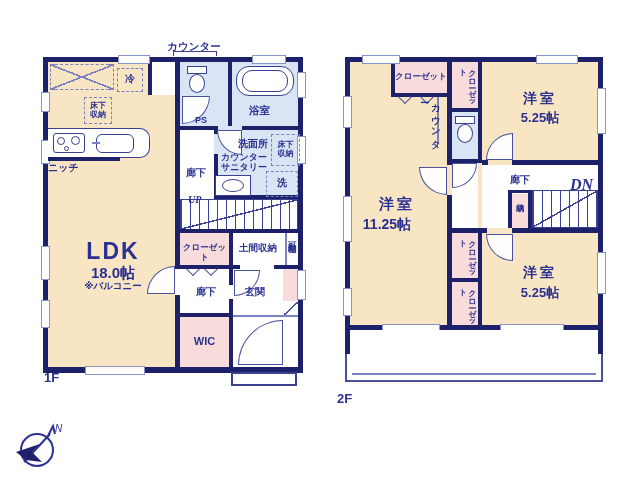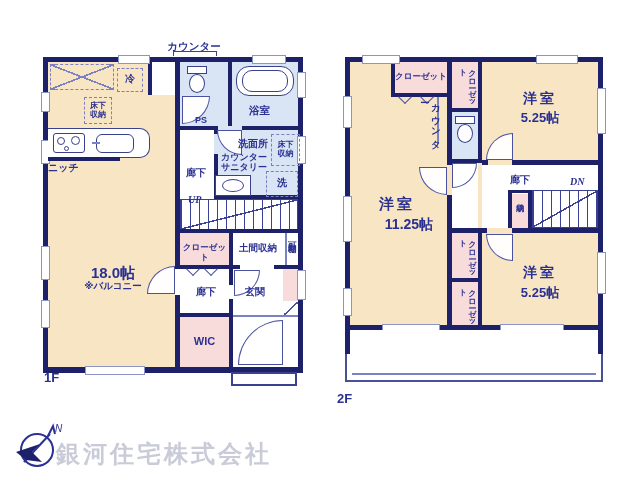--- a/index.html
+++ b/index.html
@@ -129,20 +129,21 @@
   <div class="lbl ctr" style="left:166px;top:40px;width:56px;font-size:10.5px;">カウンター</div>
   <div style="position:absolute;left:173px;top:51px;width:44px;height:5px;border:1.2px solid #39418f;border-bottom:none;box-sizing:border-box;"></div>
   <div class="lbl" style="left:249px;top:104px;font-size:10.5px;">浴室</div>
   <div class="lbl" style="left:195px;top:115px;font-size:9px;">PS</div>
   <div class="lbl" style="left:238px;top:138px;font-size:10px;">洗面所</div>
   <div class="lbl ctr" style="left:220px;top:152px;width:48px;font-size:9px;">カウンター
 サニタリー</div>
   <div class="lbl" style="left:186px;top:167px;font-size:10px;">廊下</div>
   <div class="lbl serif-i" style="left:188px;top:194px;font-size:10px;">UP</div>
   <div class="lbl" style="left:48px;top:162px;font-size:10px;">ニッチ</div>
+  <div class="lbl ctr" style="left:78px;top:238px;width:70px;font-size:23px;letter-spacing:2px;">LDK</div>
   <div class="lbl ctr" style="left:78px;top:264px;width:70px;font-size:15px;">18.0帖</div>
   <div class="lbl ctr" style="left:66px;top:281px;width:94px;font-size:9.5px;">※バルコニー</div>
   <div class="lbl ctr" style="left:179px;top:243px;width:51px;font-size:8.5px;">クローゼット</div>
   <div class="lbl ctr" style="left:233px;top:243px;width:50px;font-size:9.5px;">土間収納</div>
   <div class="lbl v" style="left:287px;top:235px;font-size:8.5px;height:30px;">可動棚</div>
   <div class="lbl" style="left:196px;top:286px;font-size:10px;">廊下</div>
   <div class="lbl" style="left:245px;top:286px;font-size:10px;">玄関</div>
   <div class="lbl ctr" style="left:180px;top:335px;width:49px;font-size:11px;">WIC</div>
   <div class="lbl" style="left:44px;top:371px;font-size:13px;">1F</div>
 
@@ -198,38 +199,37 @@
 
   <div class="icon" style="left:455px;top:116px;width:20px;height:8px;"></div>
   <div class="icon" style="left:457px;top:124px;width:16px;height:19px;border-radius:50%;"></div>
 
   <div class="lbl ctr" style="left:394px;top:72px;width:54px;font-size:8.5px;">クローゼット</div>
   <div class="lbl v" style="left:458px;top:63px;font-size:8px;height:45px;">クローゼット</div>
   <div class="lbl v" style="left:419px;top:97px;font-size:9.5px;height:48px;">カウンター</div>
   <div class="lbl ctr" style="left:505px;top:90px;width:70px;font-size:14px;letter-spacing:3px;">洋室</div>
   <div class="lbl ctr" style="left:505px;top:111px;width:70px;font-size:13px;">5.25帖</div>
   <div class="lbl" style="left:510px;top:174px;font-size:10px;">廊下</div>
-  <div class="lbl serif-i" style="left:570px;top:176px;font-size:10px;">DN</div>
+  <div class="lbl serif-i" style="left:570px;top:176px;font-size:16px;">DN</div>
   <div class="lbl v" style="left:515px;top:197px;font-size:8px;height:30px;">収納</div>
   <div class="lbl ctr" style="left:362px;top:195px;width:70px;font-size:15px;letter-spacing:3px;">洋室</div>
-  <div class="lbl ctr" style="left:367px;top:216px;width:84px;font-size:14px;">11.25帖</div>
+  <div class="lbl ctr" style="left:345px;top:216px;width:84px;font-size:14px;">11.25帖</div>
   <div class="lbl v" style="left:458px;top:234px;font-size:8px;height:44px;">クローゼット</div>
   <div class="lbl v" style="left:458px;top:283px;font-size:8px;height:42px;">クローゼット</div>
   <div class="lbl ctr" style="left:505px;top:264px;width:70px;font-size:14px;letter-spacing:3px;">洋室</div>
   <div class="lbl ctr" style="left:505px;top:286px;width:70px;font-size:13px;">5.25帖</div>
 
   <div style="position:absolute;left:345px;top:330px;width:258px;height:52px;border:2px solid #4a4f9a;border-top:none;box-sizing:border-box;background:#fff;"></div>
   <div class="wall" style="left:345px;top:330px;width:5px;height:24px;"></div>
   <div class="wall" style="left:598px;top:330px;width:5px;height:24px;"></div>
   <div class="thin" style="left:352px;top:373px;width:244px;height:2px;"></div>
   <div class="lbl" style="left:337px;top:392px;font-size:13px;">2F</div>
 
 
   <svg width="54" height="56" viewBox="0 0 54 56" style="position:absolute;left:10px;top:420px;">
     <circle cx="27" cy="30" r="16" fill="none" stroke="#2b3192" stroke-width="2"></circle>
     <line x1="14" y1="42" x2="40" y2="14" stroke="#2b3192" stroke-width="2"></line>
     <polygon points="6,32 30,24 22,32 32,42 16,40" fill="#1d2169"></polygon>
     <polyline points="38,16 43,6 45,14" fill="none" stroke="#2b3192" stroke-width="2"></polyline>
     <text x="45" y="12" font-size="10" font-style="italic" fill="#2b3192">N</text>
   </svg>
-  <div class="company" style="left:56px;top:438px;font-size:24px;">銀河住宅株式会社</div>
 
 </div>
 
 </body></html>

